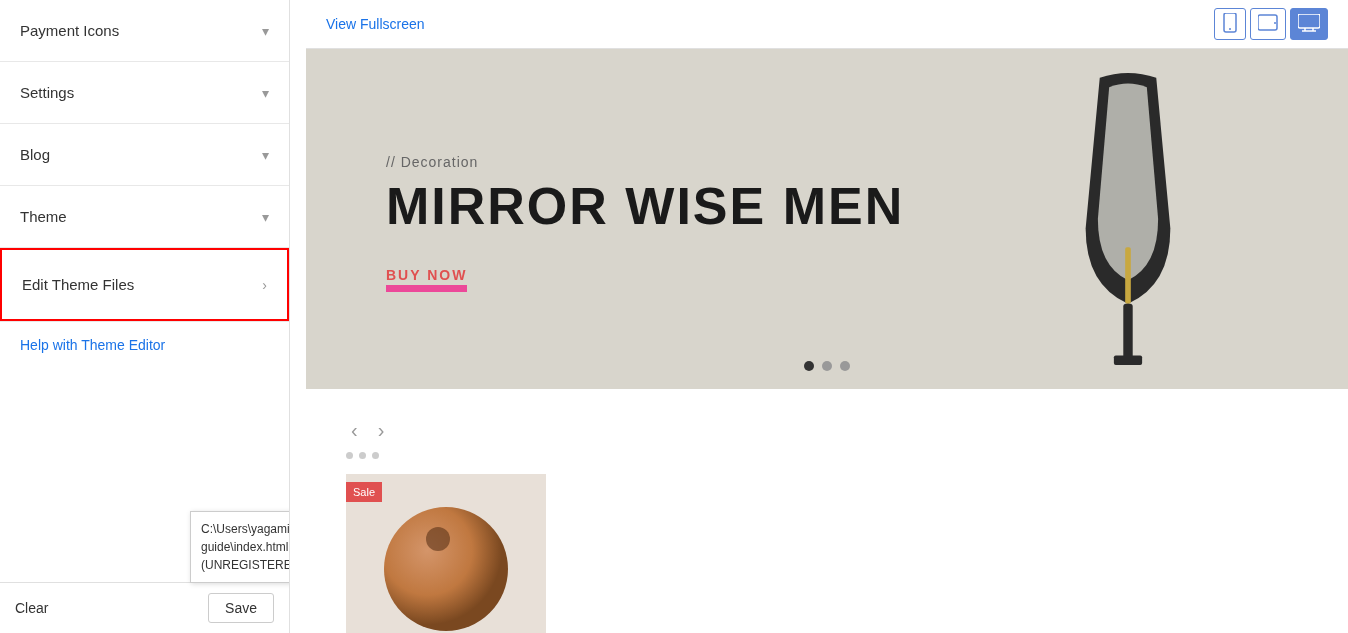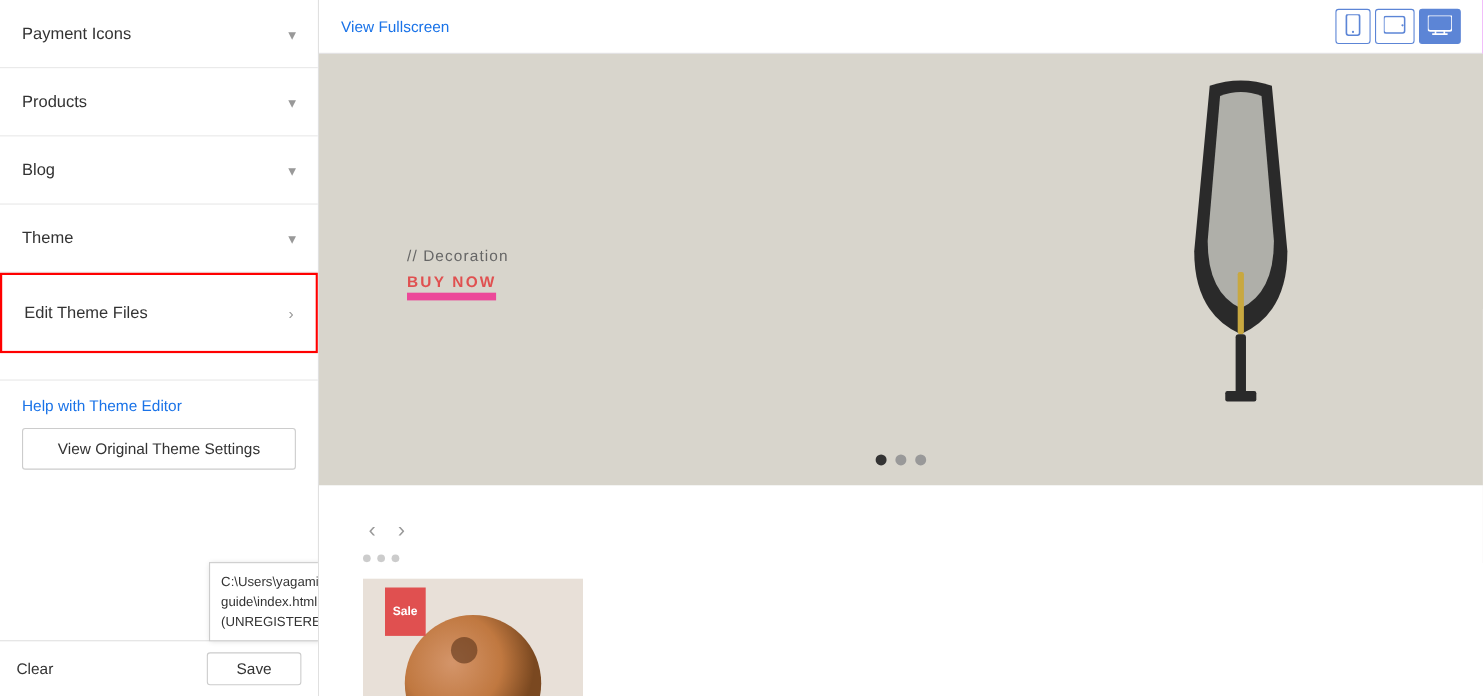--- a/index.html
+++ b/index.html
@@ -3,20 +3,21 @@
   <meta charset="utf-8">
   <style>
     * { margin: 0; padding: 0; box-sizing: border-box; }
     body { font-family: Arial, sans-serif; width: 1348px; height: 633px; overflow: hidden; display: flex; flex-direction: column; }
 
     .main-layout {
       display: flex;
       flex: 1;
       height: 100%;
       overflow: hidden;
+      gap: 16px;
     }
 
     
     .sidebar {
       width: 290px;
       min-width: 290px;
       background: #fff;
       border-right: 1px solid #e0e0e0;
       display: flex;
       flex-direction: column;
@@ -64,21 +65,20 @@
       padding: 26px 20px;
       border: 2px solid red;
       cursor: pointer;
       margin: 0;
       background: #fff;
     }
 
     .sidebar-footer {
       padding: 15px 20px;
       border-top: 1px solid #e8e8e8;
-      margin-top: 24px;
     }
 
     .help-link {
       display: block;
       color: #1a73e8;
       font-size: 14px;
       text-decoration: none;
       margin-bottom: 12px;
     }
 
@@ -110,21 +110,21 @@
       color: #333;
       font-size: 14px;
       cursor: pointer;
     }
 
     .save-btn {
       background: #fff;
       border: 1px solid #ccc;
       color: #333;
       font-size: 14px;
-      padding: 6px 26px;
+      padding: 6px 16px;
       cursor: pointer;
       border-radius: 3px;
     }
 
     .tooltip-box {
       position: absolute;
       bottom: 50px;
       left: 190px;
       background: #fff;
       border: 1px solid #ccc;
@@ -187,21 +187,21 @@
     
     .preview-area {
       flex: 1;
       overflow-y: auto;
       background: #f0f0f0;
     }
 
     
     .hero-section {
       width: 100%;
-      height: 392px;
+      height: 340px;
       background: #d8d5cc;
       position: relative;
       display: flex;
       align-items: center;
       overflow: hidden;
     }
 
     .hero-text-area {
       padding-left: 80px;
       z-index: 2;
@@ -328,27 +328,27 @@
 
     .product-card {
       width: 200px;
       flex-shrink: 0;
       position: relative;
     }
 
     .sale-badge {
       position: absolute;
       top: 8px;
-      left: 20px;
+      left: 0;
       background: #e05050;
       color: #fff;
       font-size: 11px;
-      padding: 16px 7px;
+      padding: 4px 7px;
       z-index: 2;
-      font-weight: 700;
+      font-weight: 400;
     }
 
     .product-img-placeholder {
       width: 200px;
       height: 180px;
       background: #e8e0d8;
       display: flex;
       align-items: center;
       justify-content: center;
       overflow: hidden;
@@ -365,42 +365,41 @@
 
   <div class="sidebar">
     <div class="sidebar-scroll">
 
       <div class="sidebar-item-row">
         <span class="sidebar-item-label">Payment Icons</span>
         <span class="sidebar-chevron">▾</span>
       </div>
 
       <div class="sidebar-item-row">
-        <span class="sidebar-item-label">Products</span>
+        <span class="sidebar-item-label">Settings</span>
         <span class="sidebar-chevron">▾</span>
       </div>
 
       <div class="sidebar-item-row">
         <span class="sidebar-item-label">Blog</span>
         <span class="sidebar-chevron">▾</span>
       </div>
 
       <div class="sidebar-item-row">
         <span class="sidebar-item-label">Theme</span>
         <span class="sidebar-chevron">▾</span>
       </div>
 
       <div class="edit-theme-files-row">
         <span class="sidebar-item-label">Edit Theme Files</span>
         <span class="sidebar-chevron">›</span>
       </div>
 
       <div class="sidebar-footer">
         <a class="help-link">Help with Theme Editor</a>
-        <button class="view-original-btn">View Original Theme Settings</button>
       </div>
     </div>
 
     <div class="sidebar-bottom-bar">
       <button class="clear-btn">Clear</button>
       <button class="save-btn">Save</button>
 
       <div class="tooltip-box">
         <span>C:\Users\yagami\Desktop\cool-stuff\ap-coolstuff\<br>guide\index.html (guide) - Sublime Text<br>(UNREGISTERED)</span>
       </div>
@@ -436,20 +435,21 @@
           </svg>
         </button>
       </div>
     </div>
 
     <div class="preview-area">
 
       <div class="hero-section">
         <div class="hero-text-area">
           <div class="hero-subtitle">// Decoration</div>
+          <div class="hero-title">MIRROR WISE MEN</div>
           <a class="hero-buy-btn">BUY NOW</a>
         </div>
 
         <div class="hero-image-area">
           <svg class="mirror-svg" viewBox="0 0 200 340" xmlns="http://www.w3.org/2000/svg">
 
             <path d="M70,20 Q100,10 130,20 L145,180 Q145,240 100,260 Q55,240 55,180 Z" fill="#2a2a2a"></path>
 
             <path d="M80,30 Q100,22 120,30 L132,170 Q132,220 100,235 Q68,220 68,170 Z" fill="#e8e8e0" opacity="0.7"></path>
 

